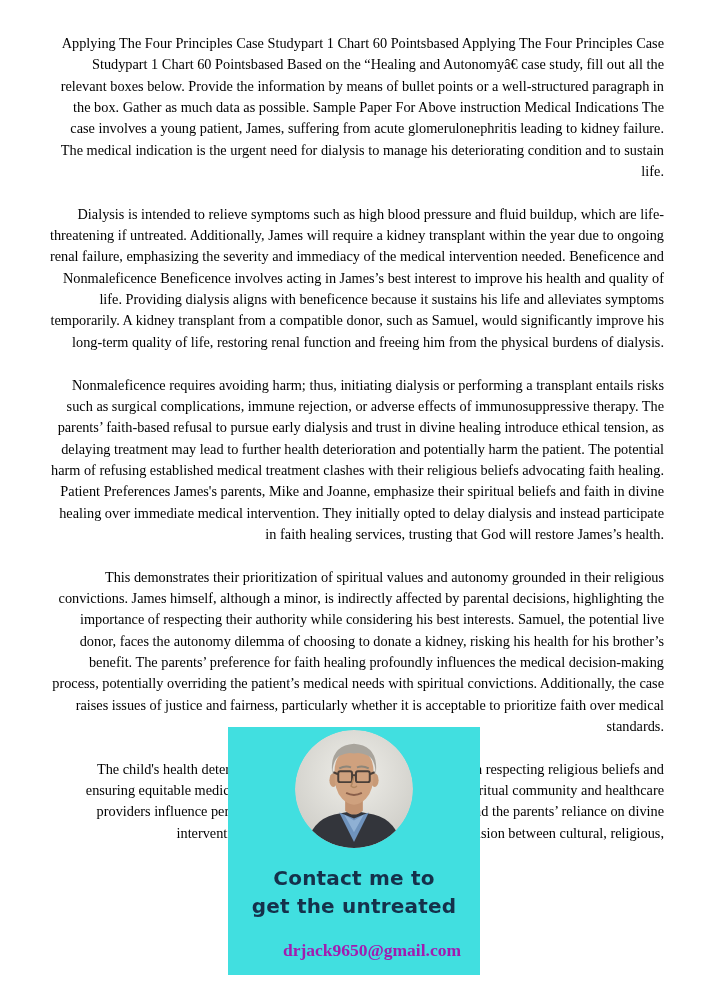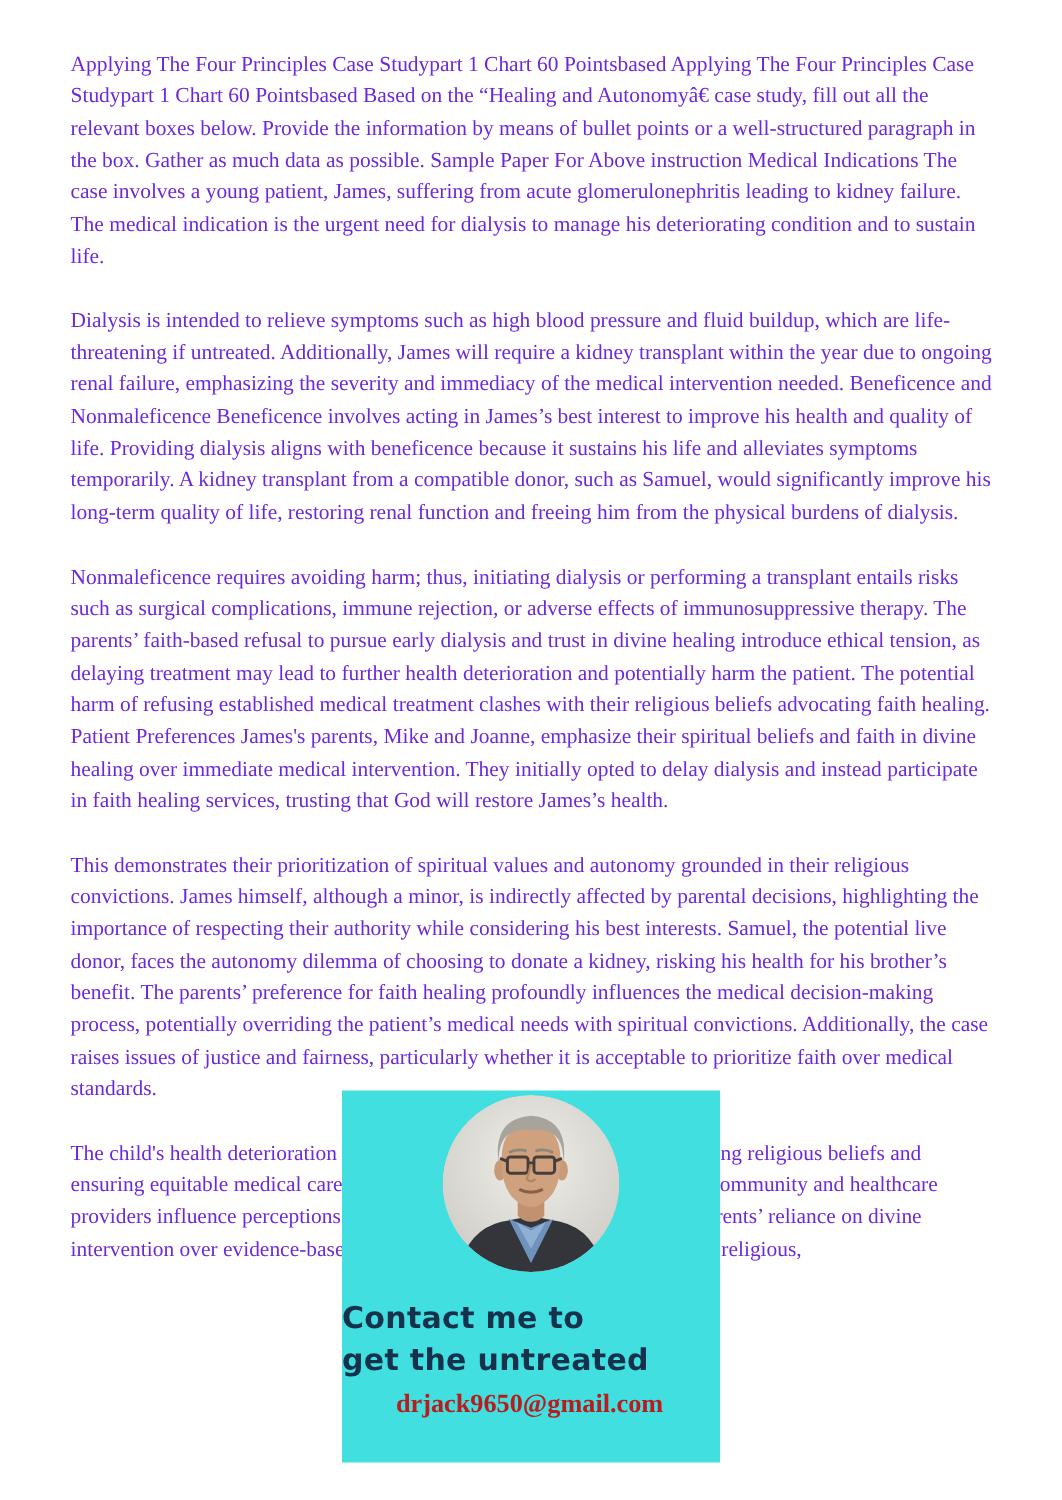--- a/index.html
+++ b/index.html
@@ -12,57 +12,57 @@
     overflow: hidden;
     font-family: "Liberation Serif", serif;
   }
   .content {
     position: absolute;
     left: 47px;
     top: 33px;
     width: 617px;
     font-size: 14.3px;
     line-height: 21.35px;
-    color: #6d28d9;
-    text-align: left;
+    color: #000000;
+    text-align: right;
   }
   .para { margin-bottom: 21.35px; }
   .para:last-child { margin-bottom: 0; }
 
   .popup {
     position: absolute;
     left: 228px;
     top: 727px;
     width: 252px;
     height: 248px;
     background: #41dfe0;
-    text-align: left;
+    text-align: center;
   }
   .photo-wrap {
     width: 118px;
     height: 118px;
     margin: 3px auto 0 auto;
     border-radius: 50%;
     overflow: hidden;
   }
   .headline {
     margin-top: 16px;
     font-family: "DejaVu Sans", sans-serif;
     font-weight: bold;
     font-size: 20px;
     line-height: 28px;
     color: #15314b;
     letter-spacing: 0.2px;
   }
   .email {
-    margin-top: 5px;
+    margin-top: 20px;
     font-family: "Liberation Serif", serif;
     font-weight: bold;
     font-size: 17.5px;
-    color: #b91c1c;
+    color: #a21caf;
     padding-left: 36px;
   }
 </style>
 </head>
 <body>
 
 <div class="page">
 
   <div class="content">
     <p class="para">Applying The Four Principles Case Studypart 1 Chart 60 Pointsbased Applying The Four Principles Case Studypart 1 Chart 60 Pointsbased Based on the “Healing and Autonomyâ€ case study, fill out all the relevant boxes below. Provide the information by means of bullet points or a well-structured paragraph in the box. Gather as much data as possible. Sample Paper For Above instruction Medical Indications The case involves a young patient, James, suffering from acute glomerulonephritis leading to kidney failure. The medical indication is the urgent need for dialysis to manage his deteriorating condition and to sustain life.</p>

